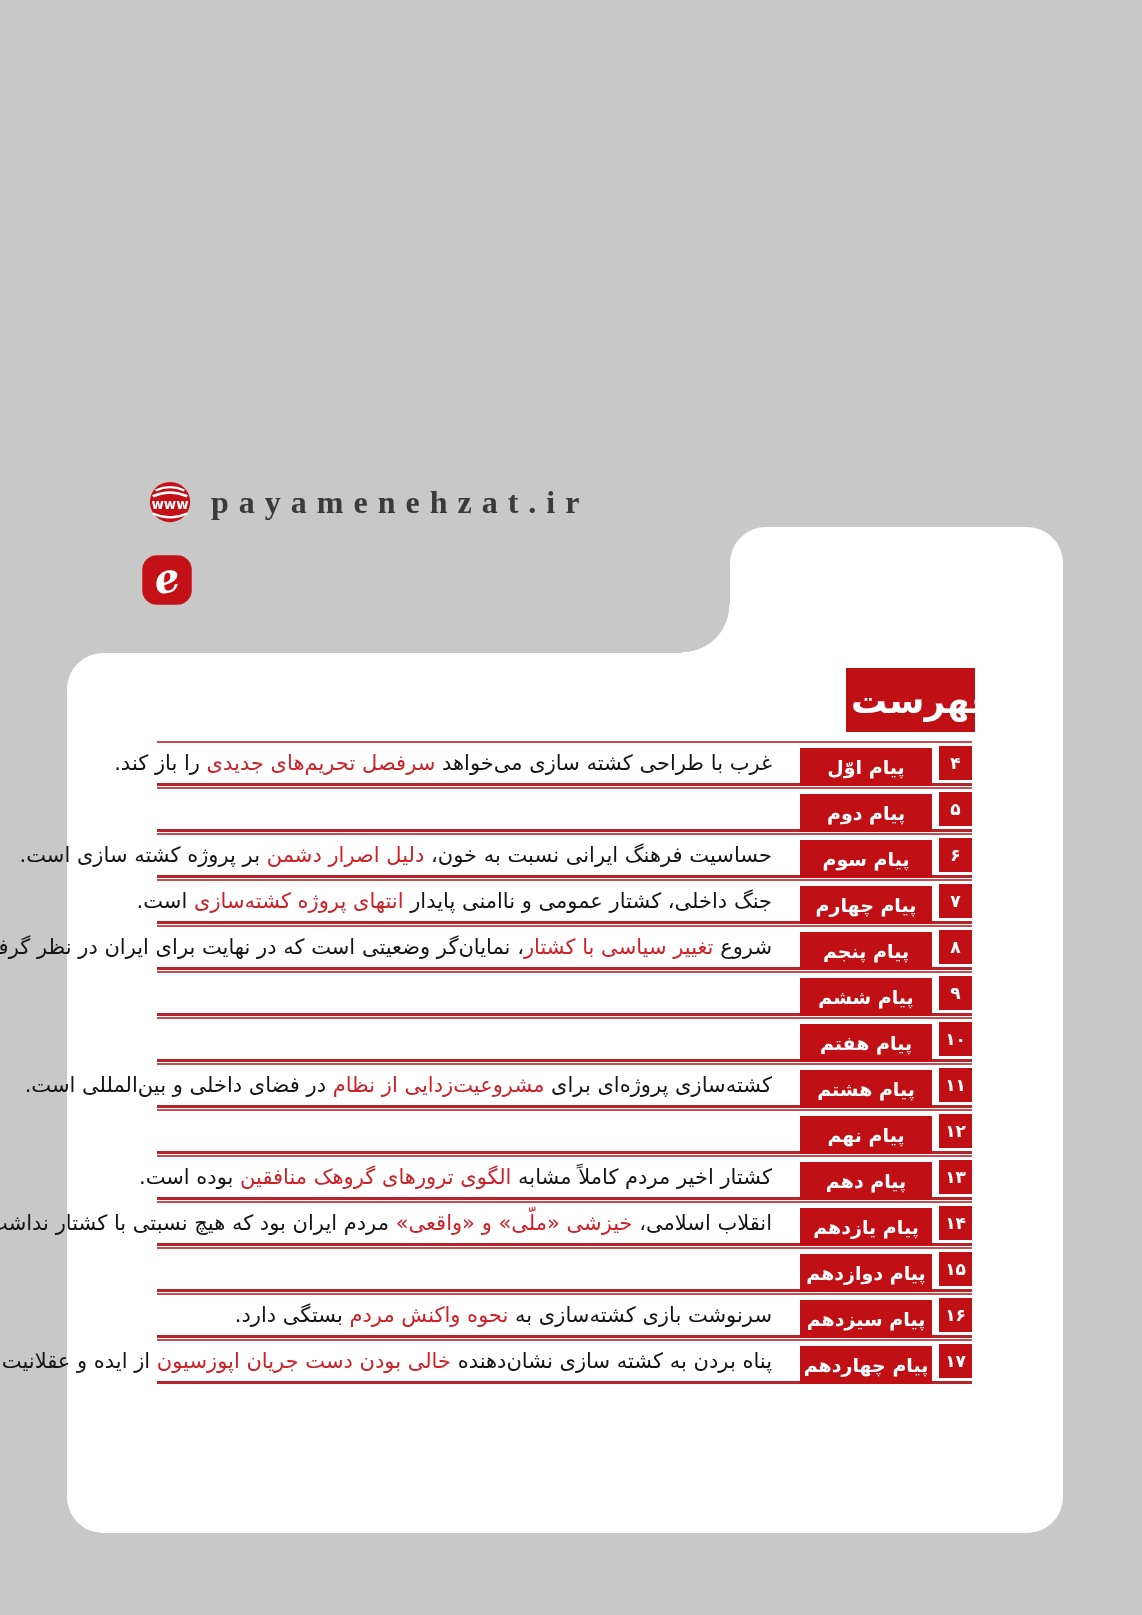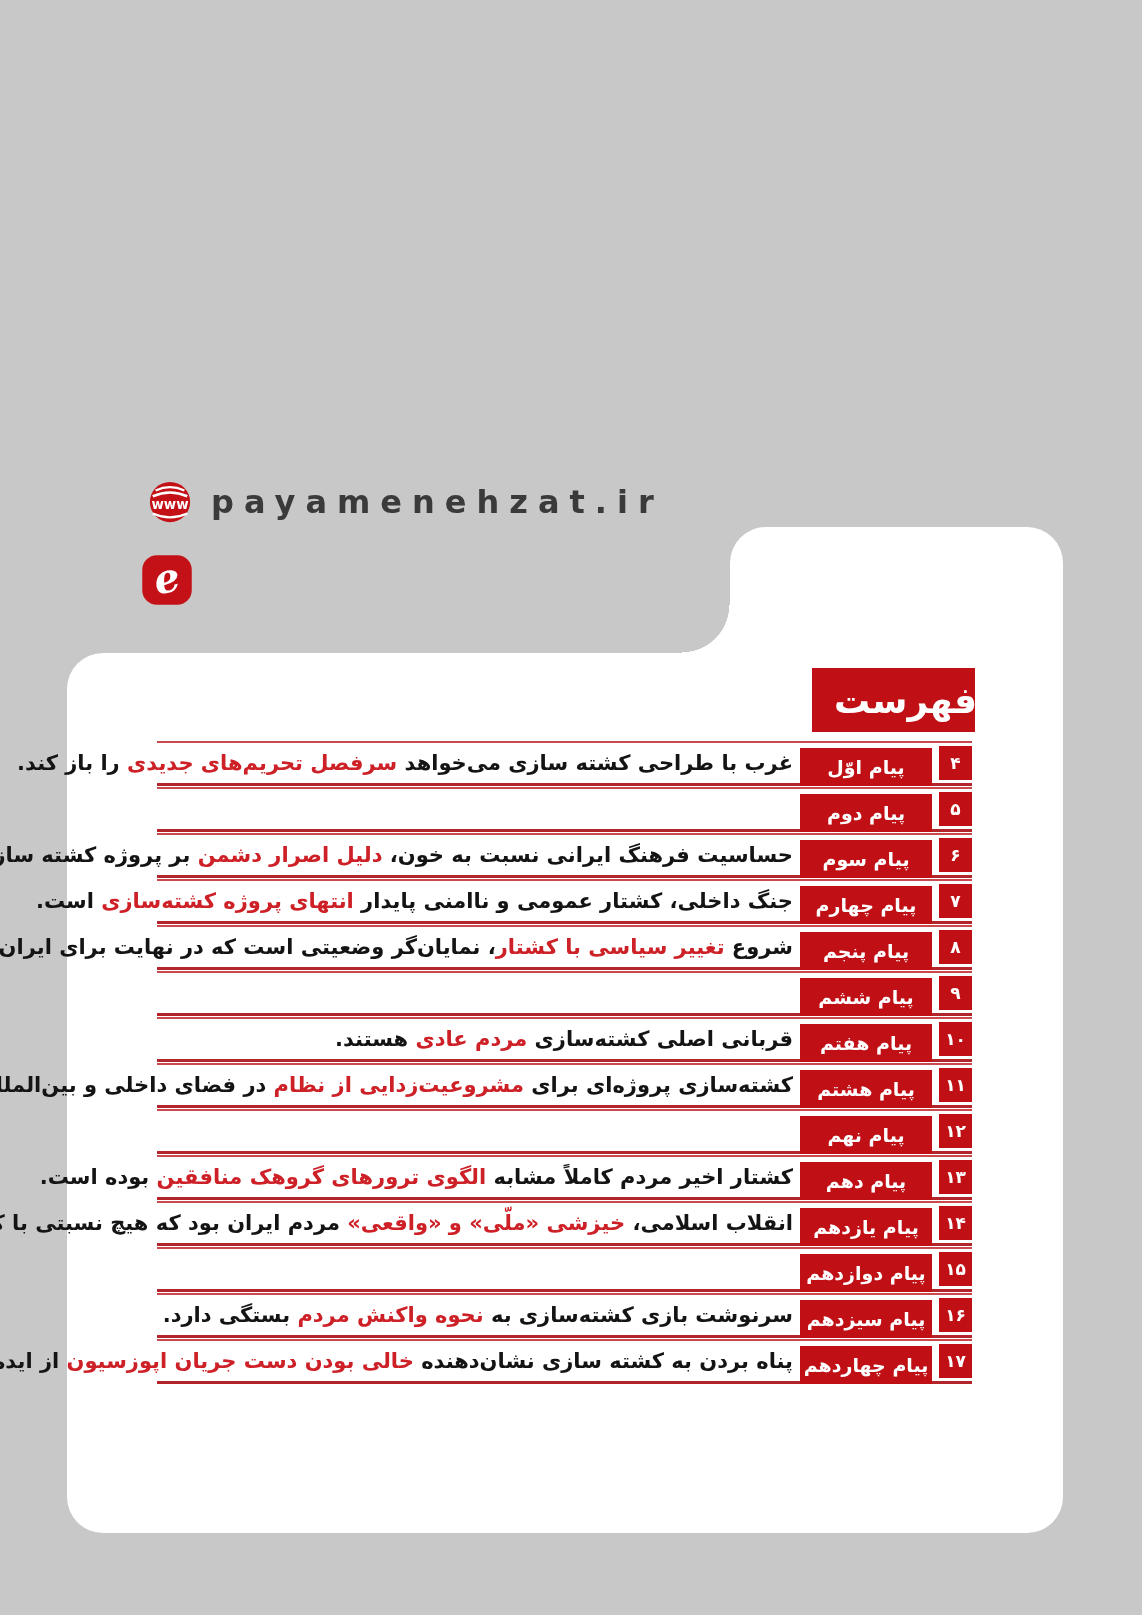--- a/index.html
+++ b/index.html
@@ -27,20 +27,21 @@
     gap:18px;
   }
   .handle-row.site{left:147px;top:479px;}
   .handle-row.eitaa{left:140px;top:553px;}
   .handle-text{
     font-size:32px;
     font-weight:600;
     letter-spacing:10px;
     color:var(--handle);
     white-space:nowrap;
+    font-family:Liberation Serif, serif;
   }
   .icon-box{flex:0 0 auto;display:block;}
   
   .card-tab{
     position:absolute;
     left:730px;top:527px;
     width:333px;height:220px;
     background:#fff;
     border-radius:36px 36px 0 0;
   }
@@ -54,21 +55,21 @@
   .card-fillet{
     position:absolute;
     left:682px;top:605px;
     width:48px;height:48px;
     background:radial-gradient(circle 48px at 0 0,rgba(255,255,255,0) 0 47px,#fff 47.5px);
   }
   
   .toc-header{
     position:absolute;
     right:167px;top:668px;
-    width:163px;height:64px;
+    width:129px;height:64px;
     background:var(--red);
     color:#fff;
     font-size:36px;
     font-weight:700;
     display:flex;align-items:center;justify-content:center;
     direction:rtl;
     padding-left:24px;
   }
   
   .toc-list{
@@ -98,23 +99,23 @@
     margin-right:7px;   
     background:var(--red);
     color:#fff;
     font-size:19px;font-weight:700;
     display:flex;align-items:center;justify-content:center;
     white-space:nowrap;
     margin-top:8px;
   }
   .toc-text{
     flex:1 1 auto;
-    padding-right:7px; 
+    padding-right:28px; 
     font-size:21px;
-    font-weight:700;
+    font-weight:400;
     color:var(--ink);
     white-space:nowrap;
     overflow:visible;
     line-height:45px;
   }
   .toc-text .hl{color:var(--hl);}
 </style>
 </head>
 <body>
 
@@ -173,21 +174,20 @@
   </div>
 
   <div class="toc-row">
     <div class="toc-num">۹</div>
     <div class="toc-badge">پیام ششم</div>
   </div>
 
   <div class="toc-row">
     <div class="toc-num">۱۰</div>
     <div class="toc-badge">پیام هفتم</div>
-    <div class="toc-text"><span>قربانی اصلی کشته‌سازی </span><span class="hl">مردم عادی</span><span> هستند.</span></div>
   </div>
 
   <div class="toc-row">
     <div class="toc-num">۱۱</div>
     <div class="toc-badge">پیام هشتم</div>
     <div class="toc-text"><span>کشته‌سازی پروژه‌ای برای </span><span class="hl">مشروعیت‌زدایی از نظام</span><span> در فضای داخلی و بین‌المللی است.</span></div>
   </div>
 
   <div class="toc-row">
     <div class="toc-num">۱۲</div>

